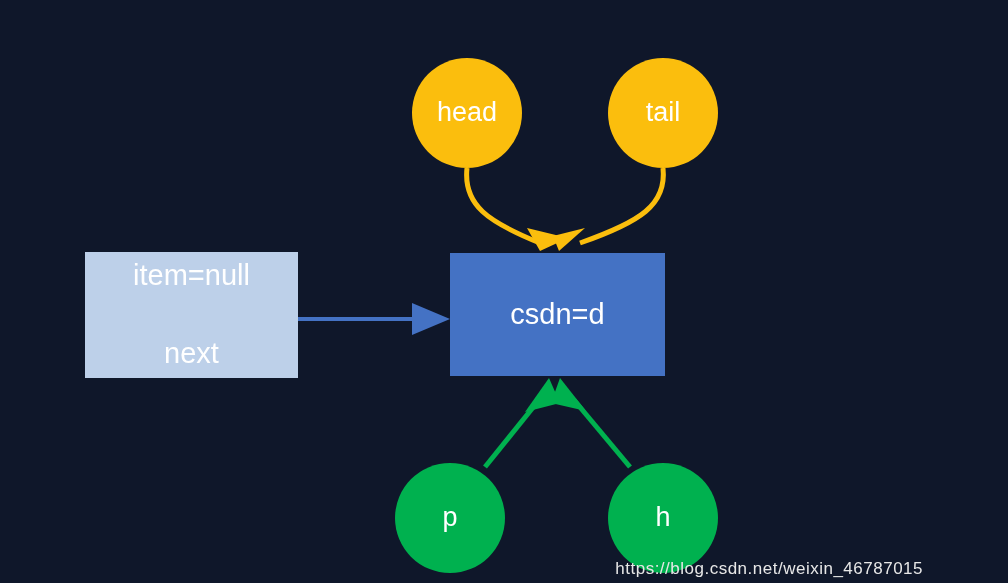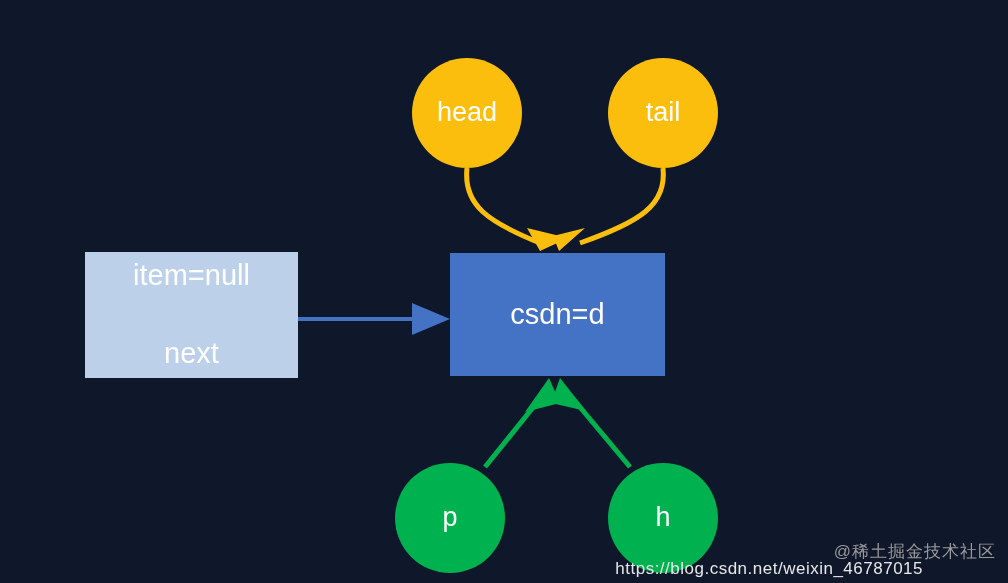--- a/index.html
+++ b/index.html
@@ -118,15 +118,14 @@
 
   <div class="node-label box-label" style="left:450px; top:253px; width:215px; height:123px; flex-direction:column;">
     <span>csdn=d</span>
   </div>
 
   <div class="node-label circle-label" style="left:395px; top:463px; width:110px; height:110px;">p</div>
 
   <div class="node-label circle-label" style="left:608px; top:463px; width:110px; height:110px;">h</div>
 
   <div class="watermark" id="watermark-csdn">https://blog.csdn.net/weixin_46787015</div>
-  <div class="watermark" id="watermark-juejin">@稀土掘金技术社区</div>
 
 </div>
 
 </body></html>

